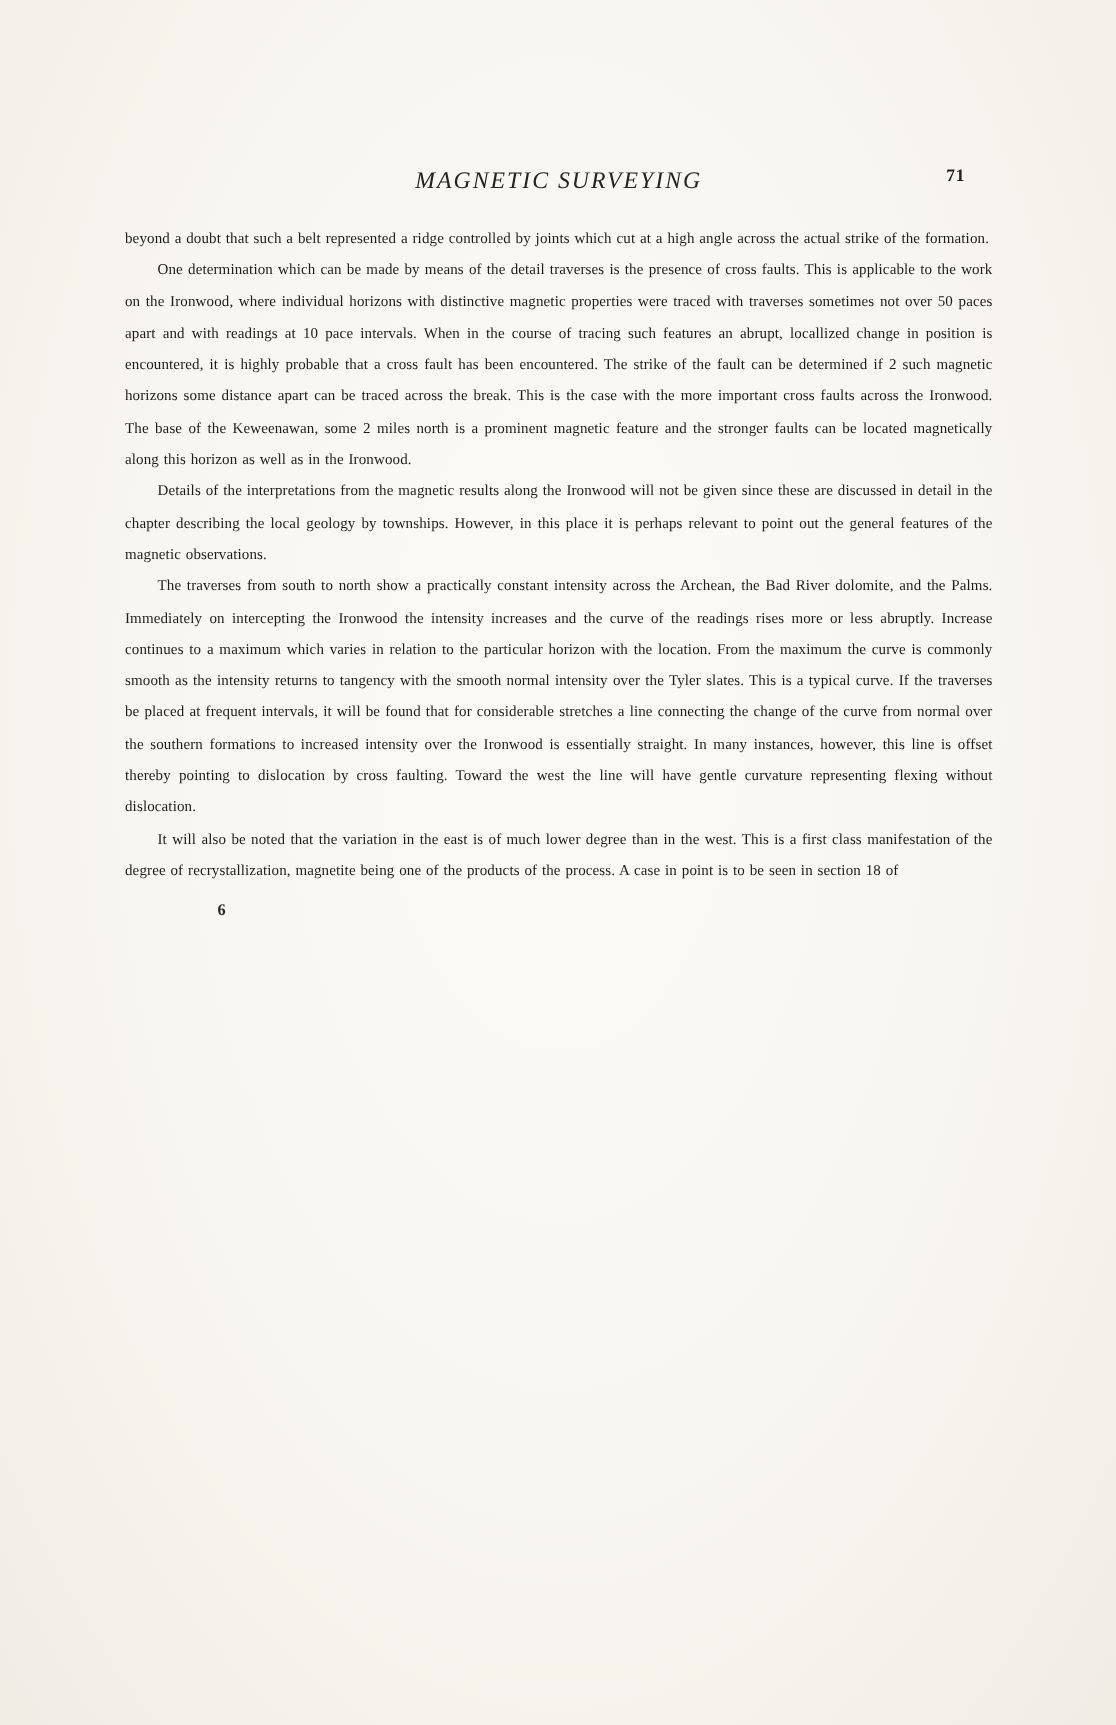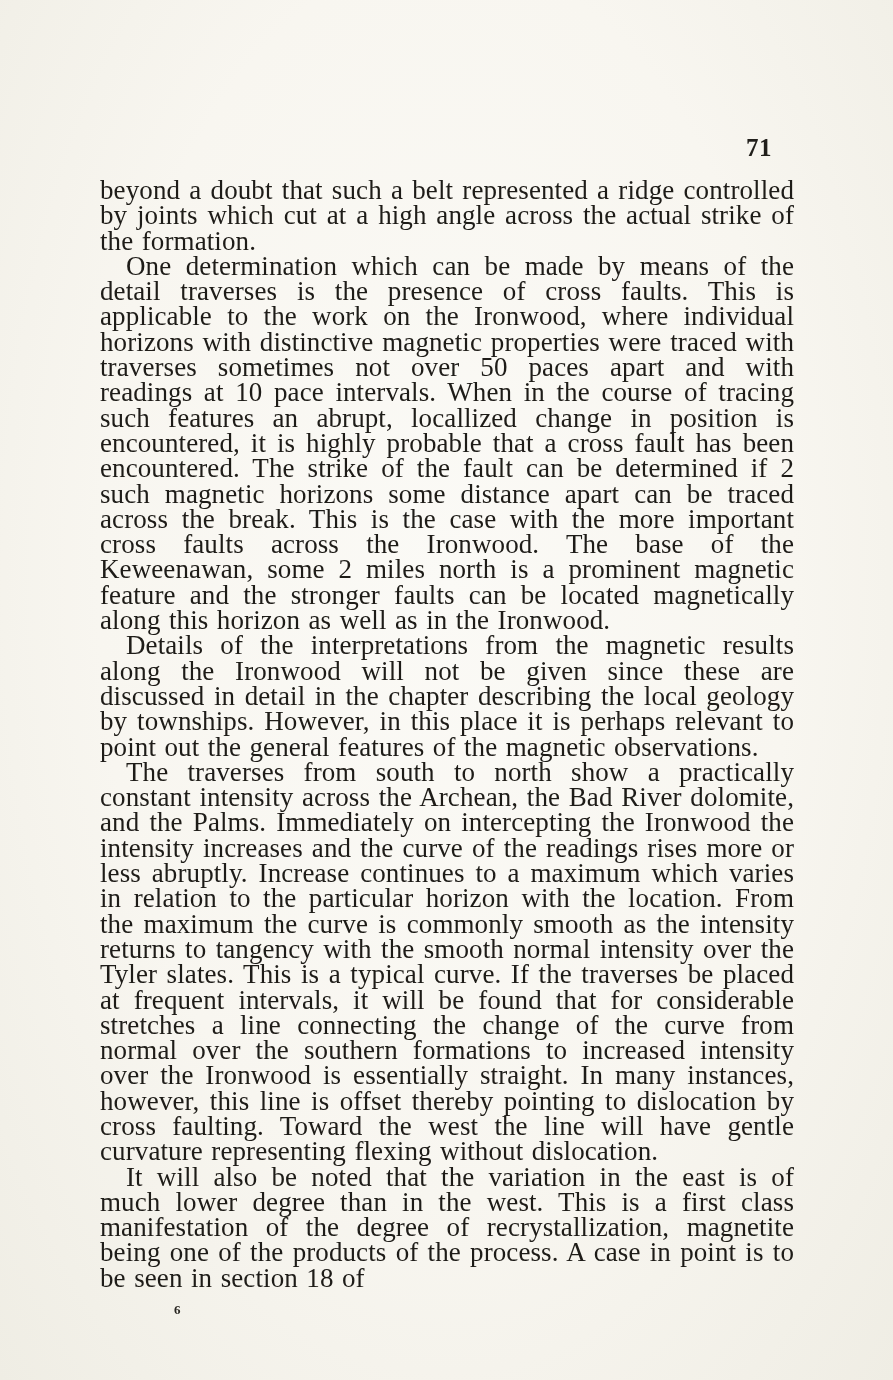--- a/index.html
+++ b/index.html
@@ -42,26 +42,26 @@
     font-size: 19px;
     letter-spacing: 1.6px;
     color: #262420;
   }
 
   .running-head .head-pagenum {
     position: absolute;
     right: 22px;
     top: 0;
     font-weight: bold;
-    font-size: 25px;
+    font-size: 14px;
     letter-spacing: 0.5px;
   }
 
   .body-text p {
-    font-size: 27px;
+    font-size: 12px;
     line-height: 25.3px;
     text-align: justify;
     word-spacing: 0.06em;
     letter-spacing: 0.1px;
     color: #1e1c18;
   }
 
   .body-text p.indent {
     text-indent: 26px;
   }
@@ -74,20 +74,21 @@
     color: #2a2823;
   }
 </style>
 </head>
 <body>
 
 <div class="scan-page">
   <div class="text-column">
 
     <div class="running-head">
+      <span class="head-title">MAGNETIC SURVEYING</span>
       <span class="head-pagenum">71</span>
     </div>
 
     <div class="body-text">
       <p>beyond a doubt that such a belt represented a ridge controlled by joints which cut at a high angle across the actual strike of the formation.</p>
       <p class="indent">One determination which can be made by means of the detail traverses is the presence of cross faults.  This is applicable to the work on the Ironwood, where individual horizons with distinctive magnetic properties were traced with traverses sometimes not over 50 paces apart and with readings at 10 pace intervals.  When in the course of tracing such  features an abrupt, locallized change in position is encountered, it is highly probable that a cross fault has been encountered.  The strike of the fault can be determined if 2 such magnetic horizons some distance apart can be traced across the break.  This is the case with the more important cross faults across the Ironwood.  The base of the Keweenawan, some 2 miles north is a prominent magnetic feature and the stronger faults can be located magnetically along this horizon as well as in the Ironwood.</p>
       <p class="indent">Details of the interpretations from the magnetic results along the Ironwood will not be given since these are discussed in detail in the chapter describing the local geology by townships.  However, in this place it is perhaps relevant to point out the general features of the magnetic observations.</p>
       <p class="indent">The traverses from south to north show a practically constant intensity across the Archean, the Bad River dolomite, and the Palms.  Immediately on intercepting the Ironwood the intensity increases and the curve of the readings rises more or less abruptly.  Increase continues to a maximum which varies in relation to the particular horizon with the location.  From the maximum the curve is commonly smooth as the intensity returns to tangency with the smooth normal intensity over the Tyler slates.  This is a typical curve.  If the traverses be placed at frequent intervals, it will be found that for considerable stretches a line connecting the change of the curve from normal over the southern formations to increased intensity over the Ironwood is essentially straight.  In many instances, however, this line is offset thereby pointing to dislocation by cross faulting.  Toward the west the line will have gentle curvature representing flexing without dislocation.</p>
       <p class="indent">It will also be noted that the variation in the east is of much lower degree than in the west.  This is a first class manifestation of the degree of recrystallization, magnetite being one of the products of the process.  A case in point is to be seen in section 18 of</p>
     </div>

